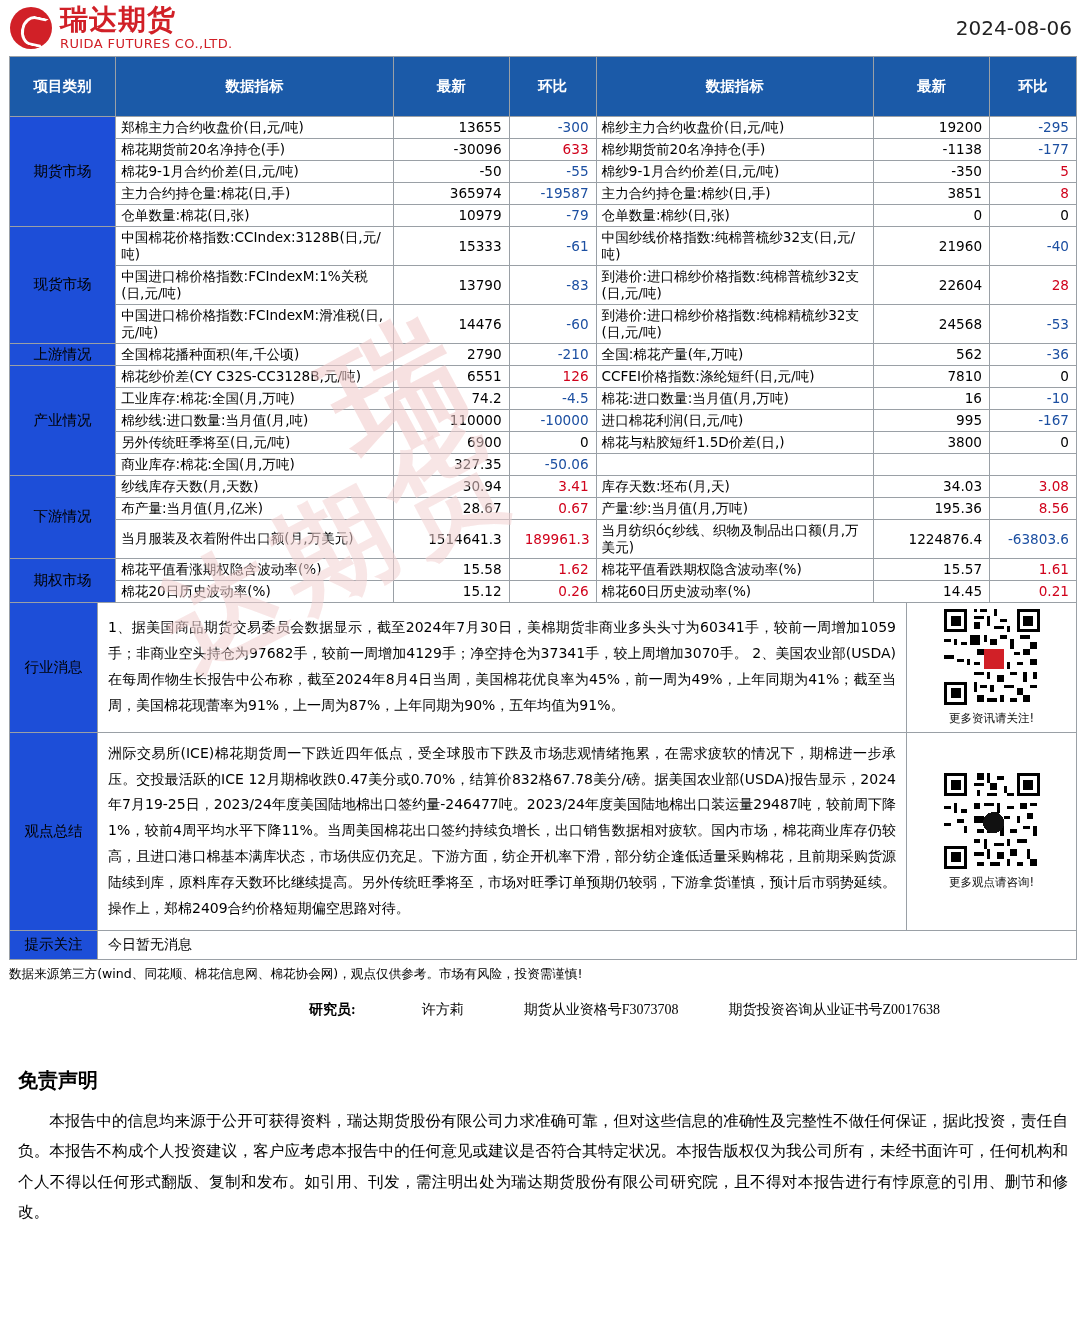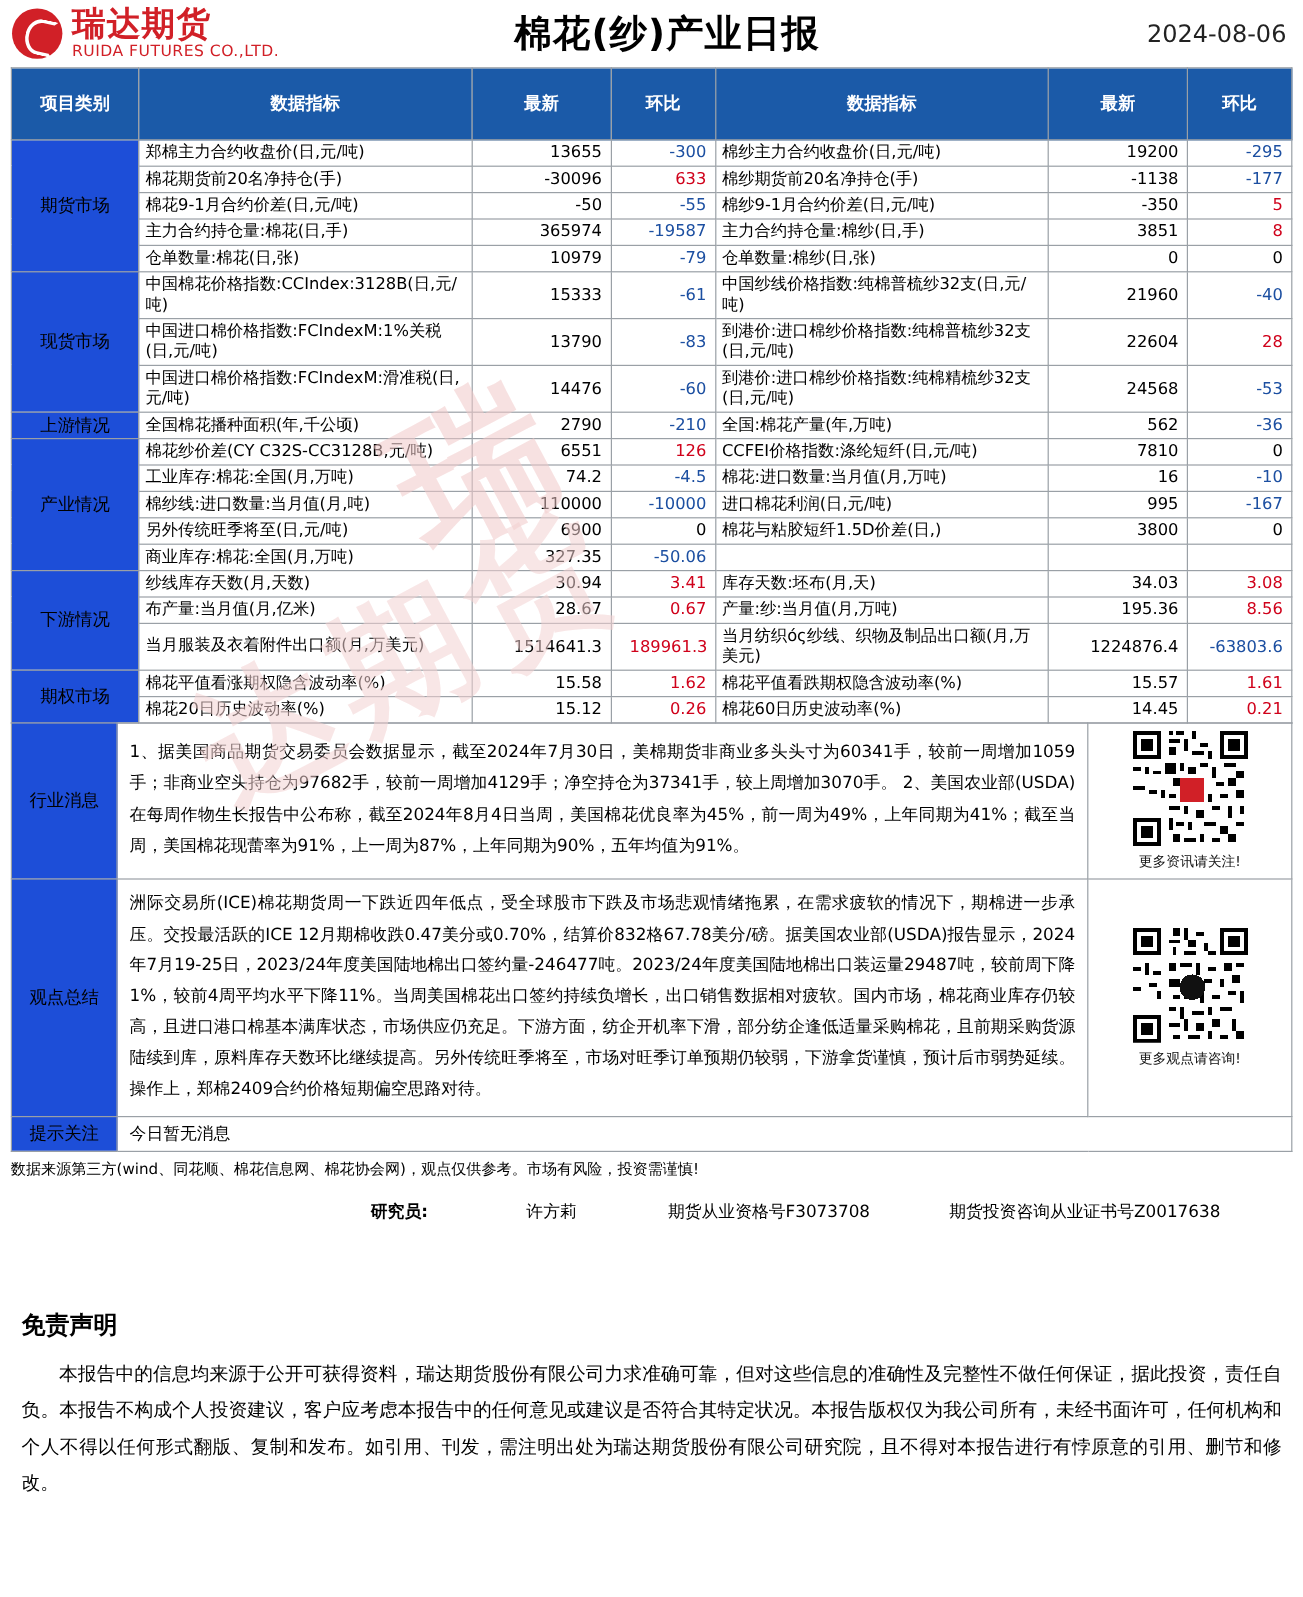--- a/index.html
+++ b/index.html
@@ -60,28 +60,28 @@
 
   
   td.newsbody{font-size:14px;line-height:1.85;padding:8px 10px;text-align:justify;}
   td.qrcell{width:170px;text-align:center;vertical-align:middle;padding:6px;}
   .qr{width:96px;height:96px;margin:0 auto;}
   .qrcap{font-size:11.5px;margin-top:6px;color:#111;}
   td.tip{font-size:14px;padding:5px 10px;}
 
   .footnote{font-size:12.6px;margin:6px 9px 0 9px;padding-bottom:4px;}
   .researcher{
-    display:flex;gap:16px;font-size:14px;margin:14px 9px 0 9px;padding-left:300px;
+    display:flex;gap:0;font-size:14px;margin:14px 9px 0 9px;padding-left:300px;font-family:Liberation Serif, serif;
   }
   .researcher .lab{font-weight:bold;}
   .researcher .nm{margin-left:66px;}
   .researcher .q1{margin-left:60px;}
   .researcher .q2{margin-left:50px;}
 
-  .disc-title{font-size:20px;font-weight:bold;margin:72px 0 12px 18px;}
+  .disc-title{font-size:20px;font-weight:bold;margin:48px 0 12px 18px;}
   .disc-body{font-size:15.6px;line-height:1.95;margin:0 18px 10px 18px;text-align:justify;text-indent:2em;}
 
   
   .wm{
     position:absolute;left:330px;top:300px;
     font-size:130px;color:#f1c9c9;opacity:.55;
     transform:rotate(-28deg);font-weight:bold;pointer-events:none;
     letter-spacing:10px;white-space:nowrap;
   }
   .wm2{
@@ -100,21 +100,20 @@
   <div class="wm2">达期货</div>
 
   <div class="header">
     <div class="brand">
       <div class="brand-mark"></div>
       <div class="brand-text">
         <div class="brand-cn">瑞达期货</div>
         <div class="brand-en">RUIDA FUTURES CO.,LTD.</div>
       </div>
     </div>
-    <div class="title">棉花(纱)产业日报</div>
     <div class="rpt-date">2024-08-06</div>
   </div>
 
   <table class="main">
     <colgroup>
       <col class="col-cat">
         <col class="col-ind">
         <col class="col-val">
         <col class="col-chg">
       <col class="col-ind">

